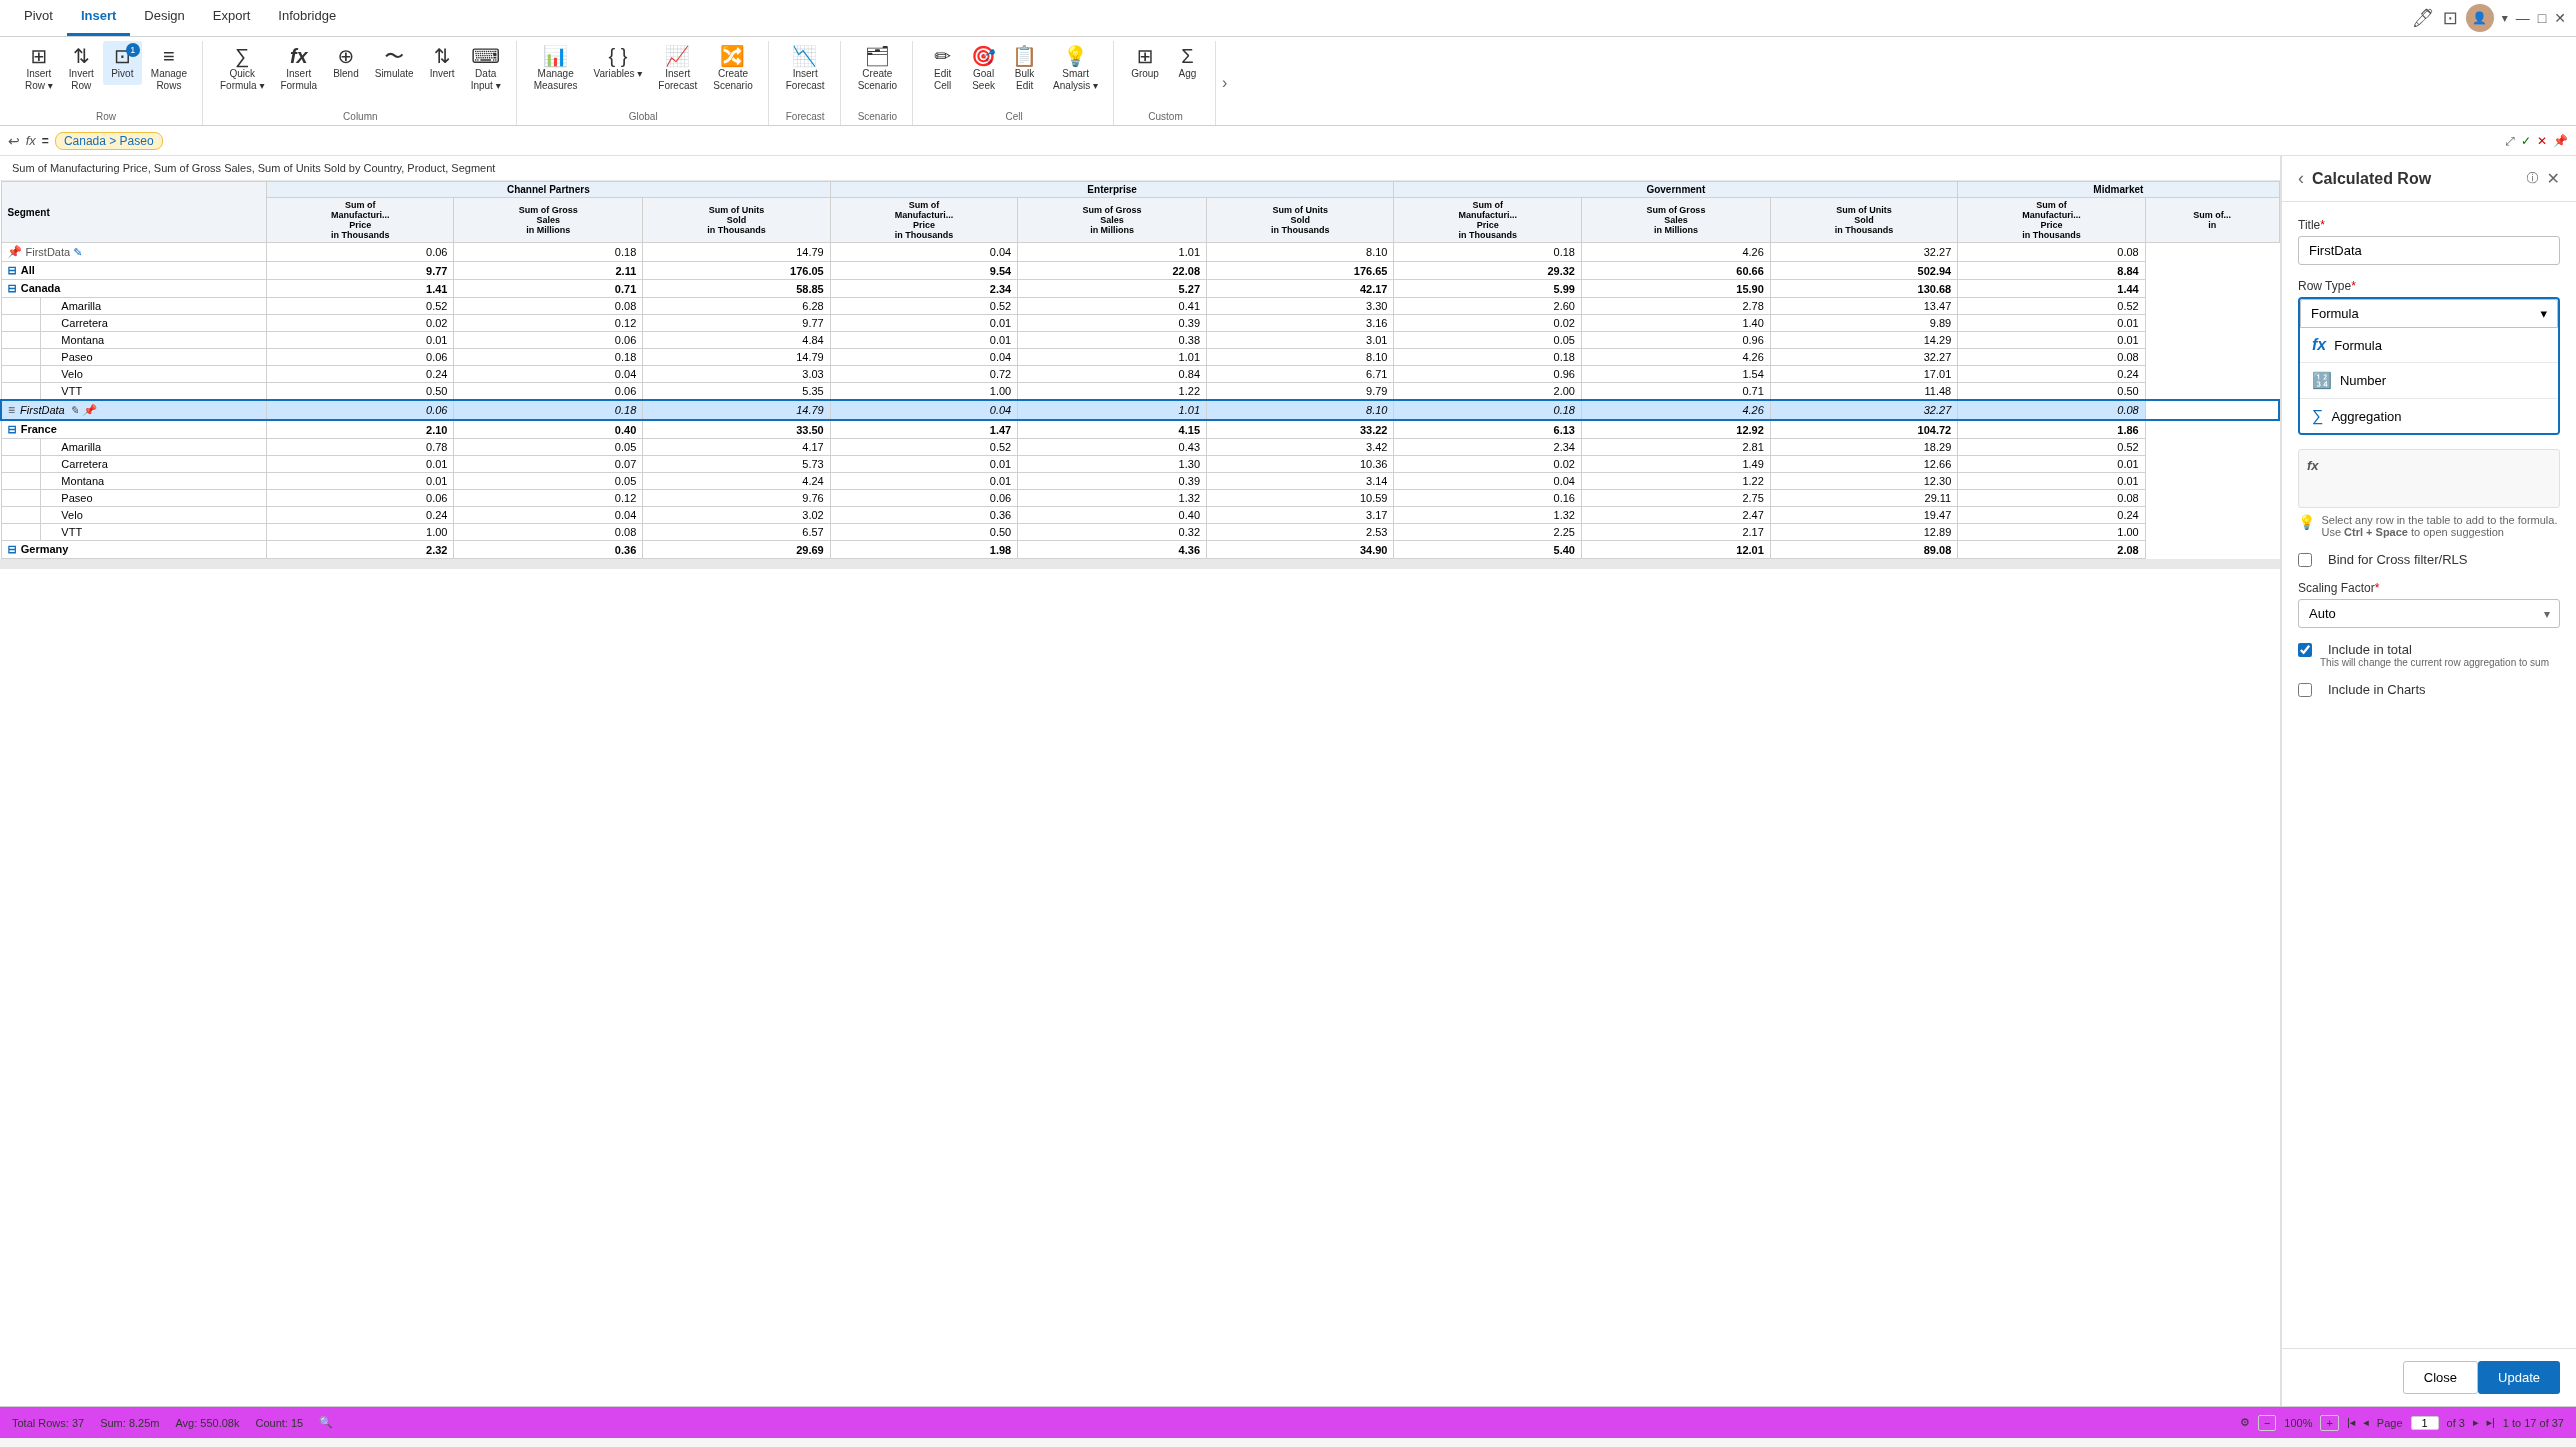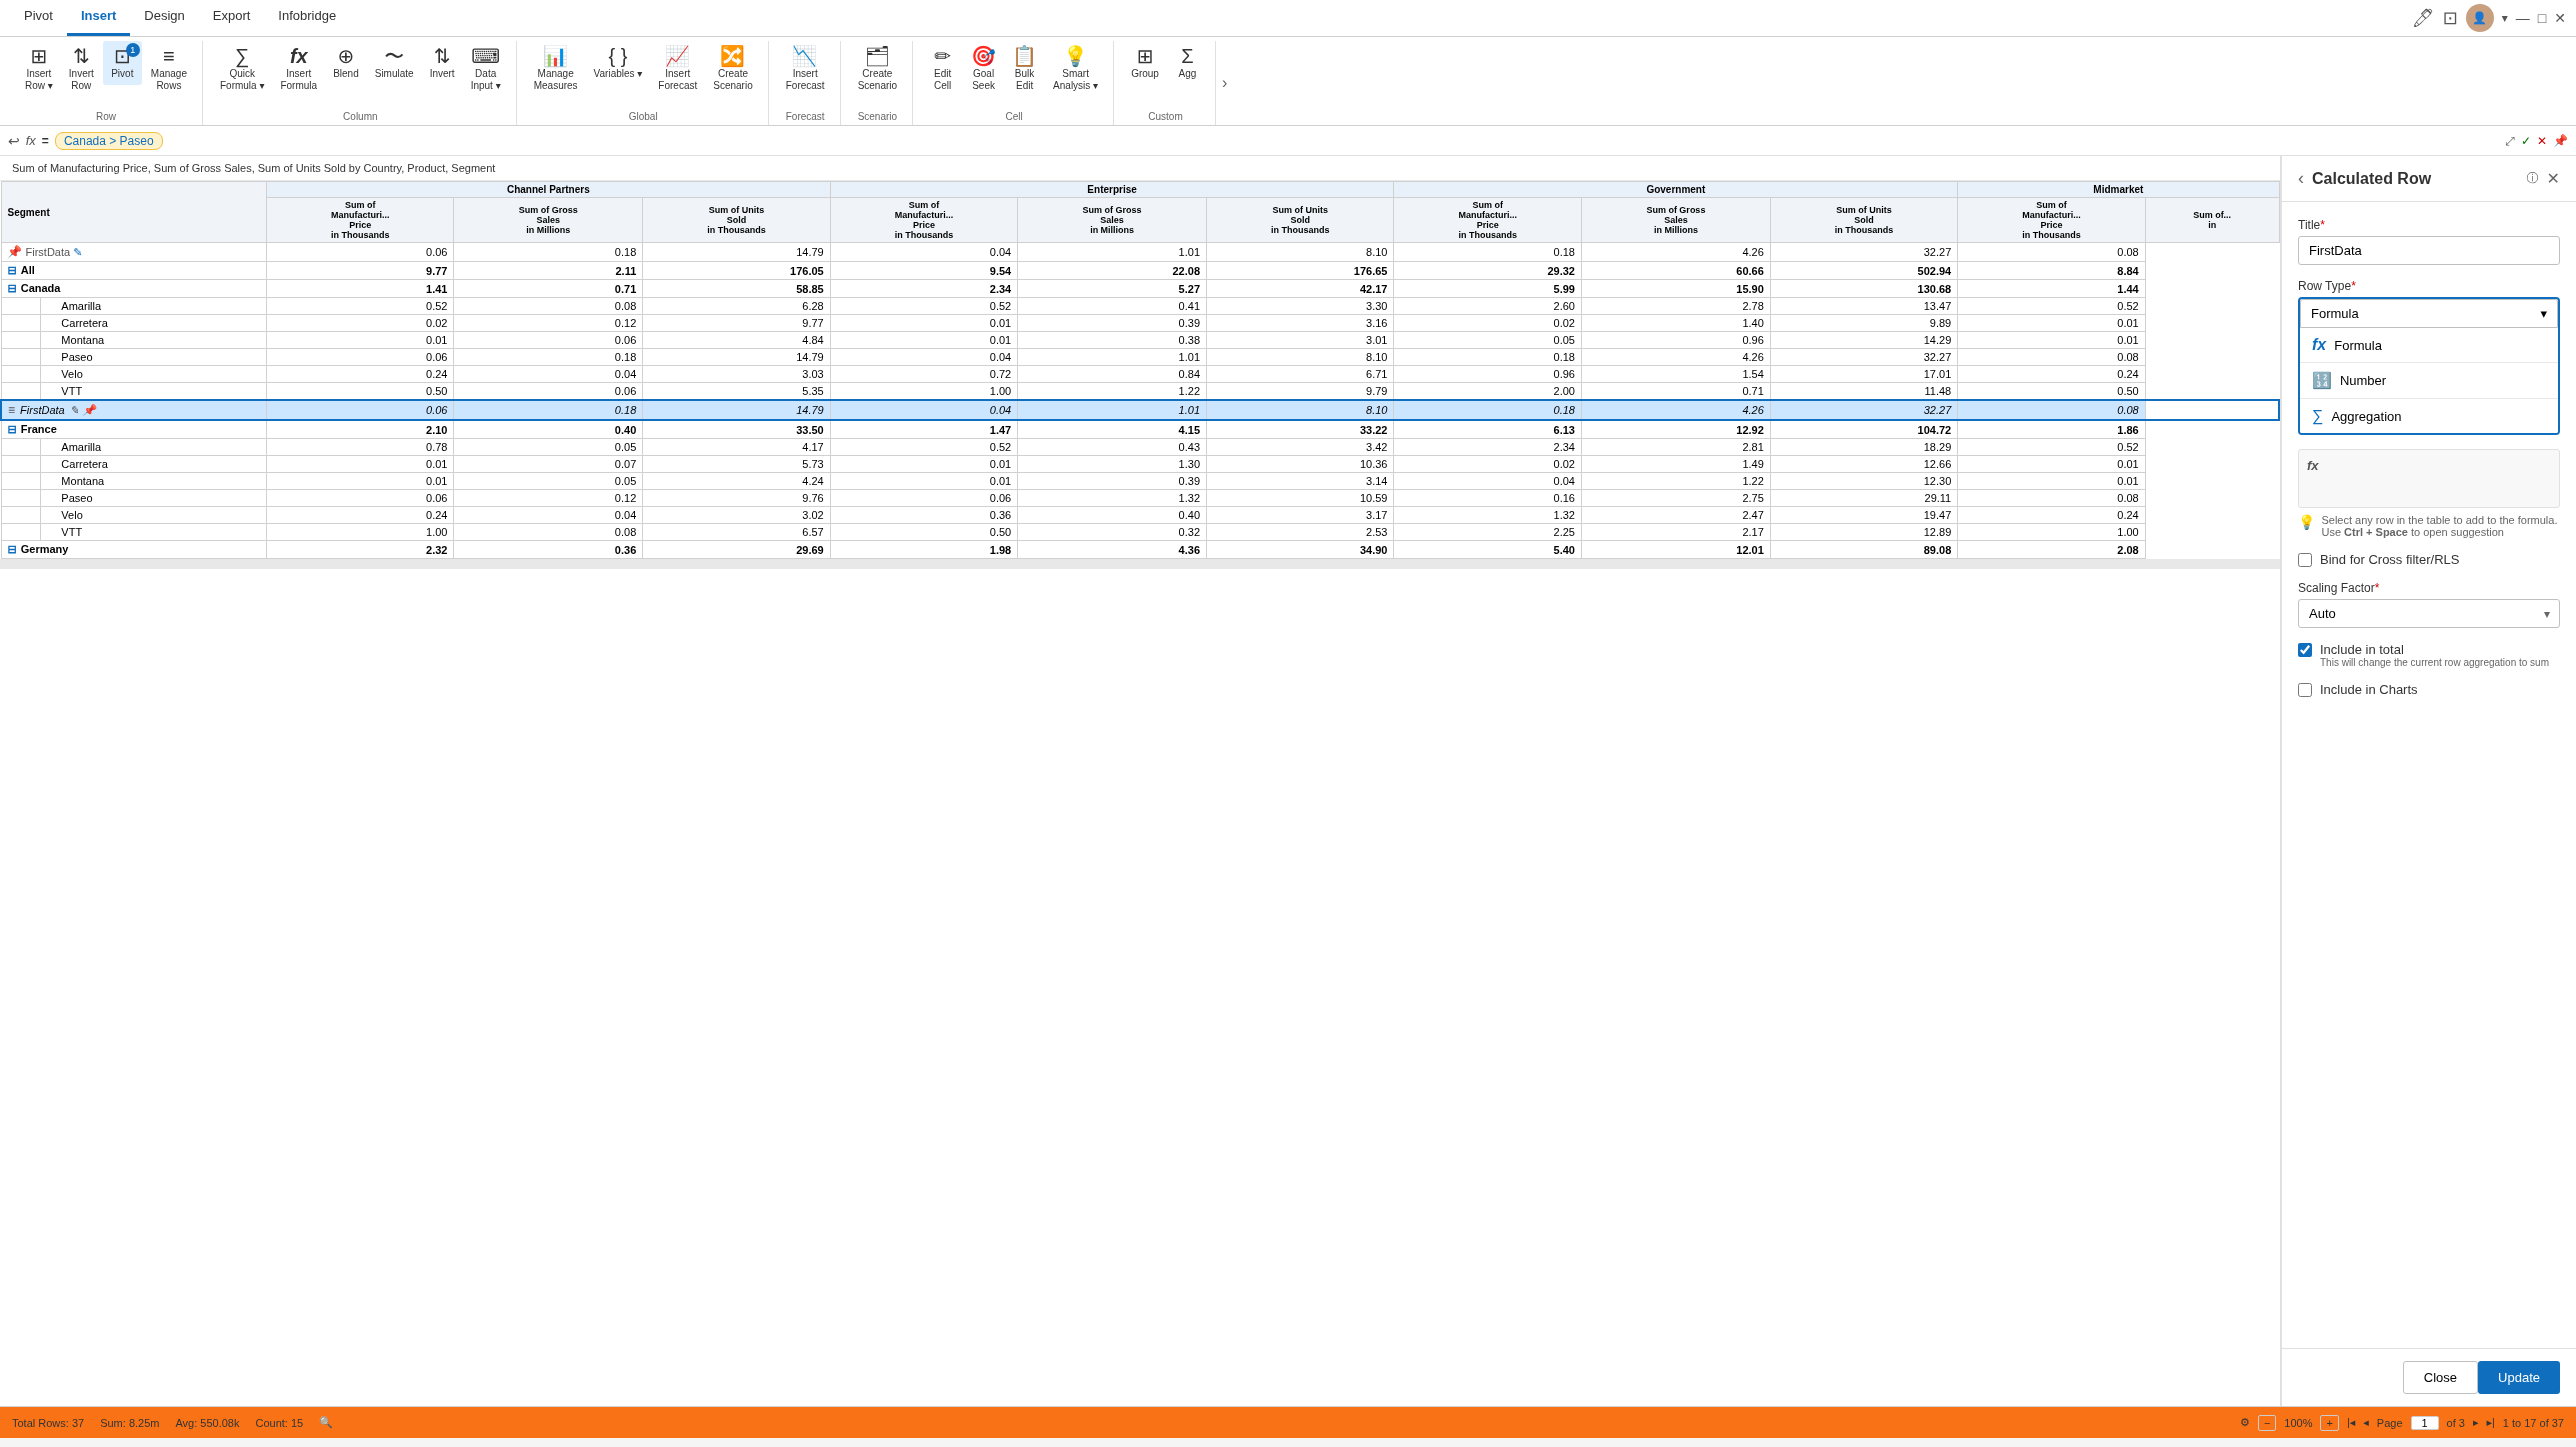--- a/index.html
+++ b/index.html
@@ -64,32 +64,32 @@
     .dropdown-option:last-child { border-bottom: none; }
     .option-icon { font-size: 16px; color: #106ebe; }
 
     
     .formula-area { background: #f8f8f8; border: 1px solid #e0e0e0; border-radius: 3px; padding: 8px; min-height: 59px; }
     .formula-area-icon { color: #666; font-style: italic; font-size: 13px; }
     .hint-text { font-size: 11px; color: #666; display: flex; gap: 6px; align-items: flex-start; }
     .hint-icon { color: #f0a000; font-size: 14px; flex-shrink: 0; }
 
     
-    .checkbox-row { display: flex; align-items: center; gap: 8px; }
+    .checkbox-row { display: flex; align-items: center; gap: 16px; }
     .checkbox-row input[type=checkbox] { width: 14px; height: 14px; accent-color: #106ebe; }
     .checkbox-label { font-size: 13px; color: #333; }
     .checkbox-sublabel { font-size: 10px; color: #666; padding-left: 22px; }
     
     
     .panel-buttons { display: flex; gap: 0; padding: 12px 16px; justify-content: flex-end; margin-top: auto; border-top: 1px solid #e0e0e0; }
     .btn-close { padding: 8px 20px; border: 1px solid #c0c0c0; background: #fff; border-radius: 3px; cursor: pointer; font-size: 13px; }
     .btn-update { padding: 8px 20px; background: #106ebe; color: #fff; border: none; border-radius: 3px; cursor: pointer; font-size: 13px; }
 
     
-    .status-bar { display: flex; align-items: center; background: #f97316; border-top: 1px solid #d0d0d0; padding: 4px 12px; font-size: 11px; color: #333; gap: 16px; height: 32px; }
+    .status-bar { display: flex; align-items: center; background: #d946ef; border-top: 1px solid #d0d0d0; padding: 4px 12px; font-size: 11px; color: #333; gap: 16px; height: 32px; }
     .status-bar-right { margin-left: auto; display: flex; align-items: center; gap: 8px; }
 
     .profile-icon { width: 28px; height: 28px; border-radius: 50%; background: #c8a080; display: flex; align-items: center; justify-content: center; color: white; font-size: 12px; }
   </style>
 </head>
 <body>
 
 <div class="nav-tabs">
   <div class="nav-tab">Pivot</div>
   <div class="nav-tab active">Insert</div>

